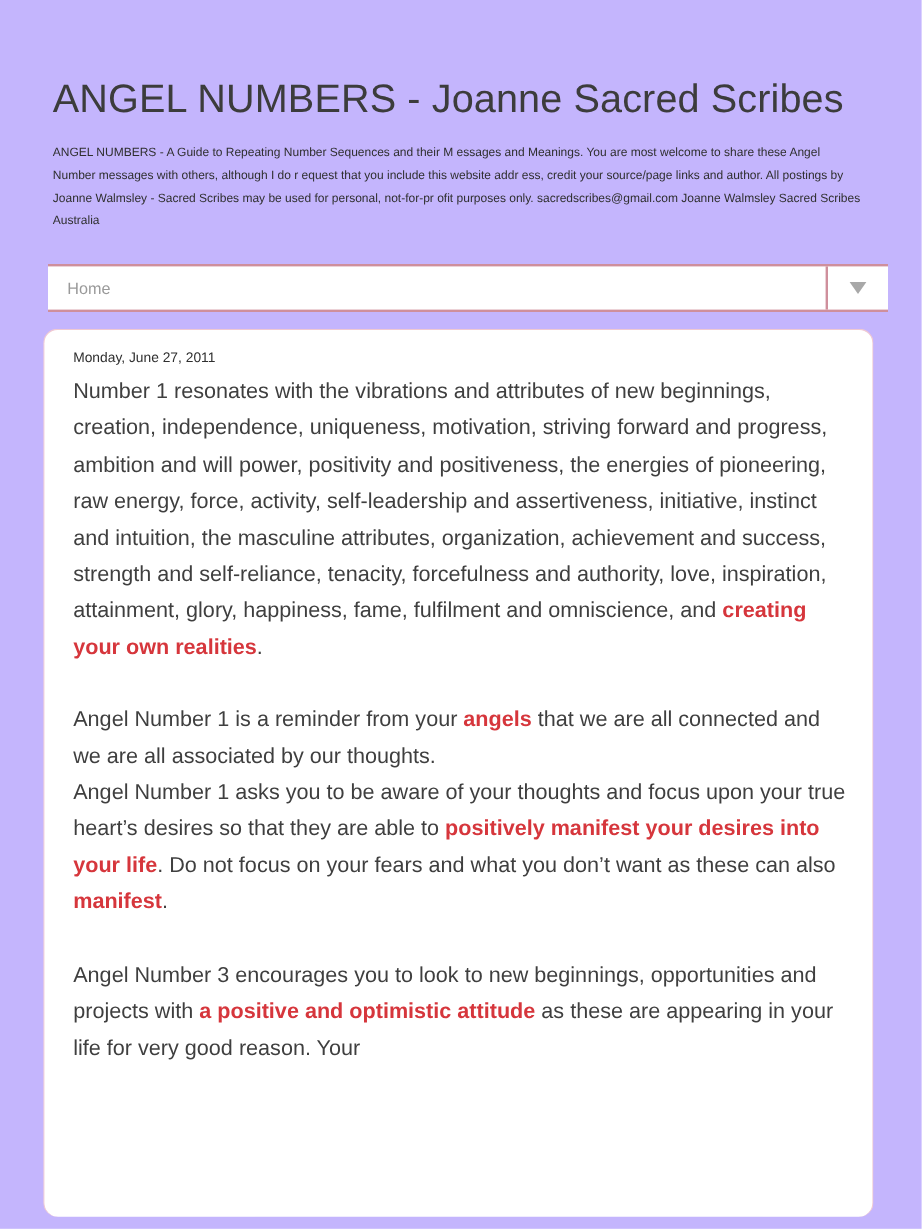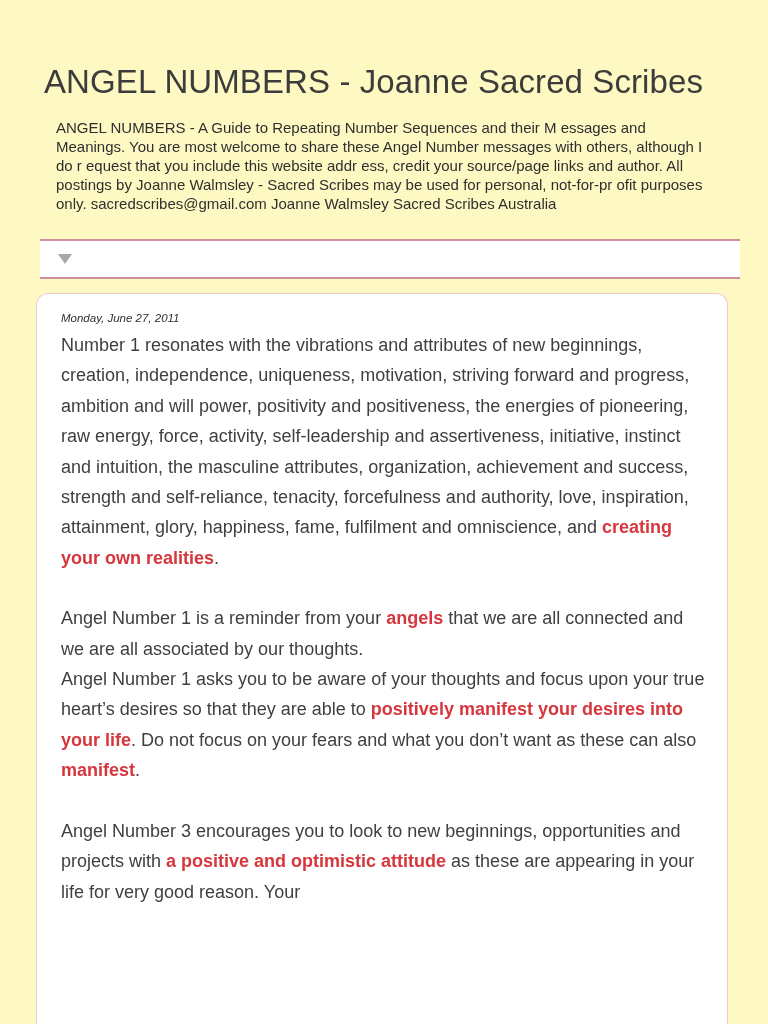--- a/index.html
+++ b/index.html
@@ -11,42 +11,42 @@
     width: 768px;
     height: 1024px;
     overflow: hidden;
     font-family: "Liberation Sans", sans-serif;
     -webkit-font-smoothing: antialiased;
   }
   .page {
     position: relative;
     width: 768px;
     height: 1024px;
-    background: #fef9c3;
+    background: #c4b5fd;
     overflow: hidden;
   }
 
   
   .blog-header {
     padding: 62px 40px 0 44px;
   }
   .blog-title {
     font-size: 33px;
     line-height: 40px;
     font-weight: 400;
     color: #3c3c3c;
     letter-spacing: 0.1px;
     margin: 0 0 16px 0;
     white-space: nowrap;
   }
   .blog-description {
-    font-size: 15px;
+    font-size: 10px;
     line-height: 19px;
     color: #2f2f2f;
-    margin: 12px;
+    margin: 0;
     max-width: 676px;
   }
 
   
   .navbar {
     position: relative;
     margin: 26px 28px 0 40px;
     height: 36px;
     border-top: 2px solid #cf8f9c;
     border-bottom: 2px solid #cf8f9c;
@@ -95,21 +95,20 @@
     background: #ffffff;
     padding: 16px 22px 0 22px;
     min-height: 740px;
     box-sizing: border-box;
   }
   .post-date {
     font-size: 11.5px;
     line-height: 16px;
     color: #2f2f2f;
     margin: 0 0 4px 2px;
-    font-style: italic;
   }
   .post-title {
     font-size: 22.5px;
     line-height: 30px;
     font-weight: 400;
     color: #d9464a;
     margin: 0 0 32px 2px;
     letter-spacing: 0.2px;
   }
   .post-body {
@@ -133,20 +132,25 @@
 <body>
 
 <div class="page">
 
   <header class="blog-header">
     <h1 class="blog-title">ANGEL NUMBERS - Joanne Sacred Scribes</h1>
     <p class="blog-description">ANGEL NUMBERS - A Guide to Repeating Number Sequences and their M essages and Meanings. You are most welcome to share these Angel Number messages with others, although I do r equest that you include this website addr ess, credit your source/page links and author. All postings by Joanne Walmsley - Sacred Scribes may be used for personal, not-for-pr ofit purposes only. sacredscribes@gmail.com  Joanne Walmsley Sacred Scribes Australia</p>
   </header>
 
   <nav class="navbar">
+    <div class="nav-tabs">
+      <div class="nav-tab">
+        <span>Home</span>
+      </div>
+    </div>
     <div class="nav-dropdown">
       <span class="caret"></span>
     </div>
   </nav>
 
   <article class="post-card">
     <div class="post-date">Monday, June 27, 2011</div>
     <div class="post-body">
         <p><span>Number 1 resonates with the vibrations and attributes of new beginnings, creation, independence, uniqueness, motivation, striving forward and progress, ambition and will power, positivity and positiveness, the energies of pioneering, raw energy, force, activity, self-leadership and assertiveness, initiative, instinct and intuition, the masculine attributes, organization, achievement and success, strength and self-reliance, tenacity, forcefulness and authority, love, inspiration, attainment, glory, happiness, fame, fulfilment and omniscience, and </span><span class="hl">creating your own realities</span><span>.</span></p>
         <p><span>Angel Number 1 is a reminder from your </span><span class="hl">angels</span><span> that we are all connected and we are all associated by our thoughts.</span><br><span>Angel Number 1 asks you to be aware of your thoughts and focus upon your true heart’s desires so that they are able to </span><span class="hl">positively manifest your desires into your life</span><span>. Do not focus on your fears and what you don’t want as these can also </span><span class="hl">manifest</span><span>.</span></p>

